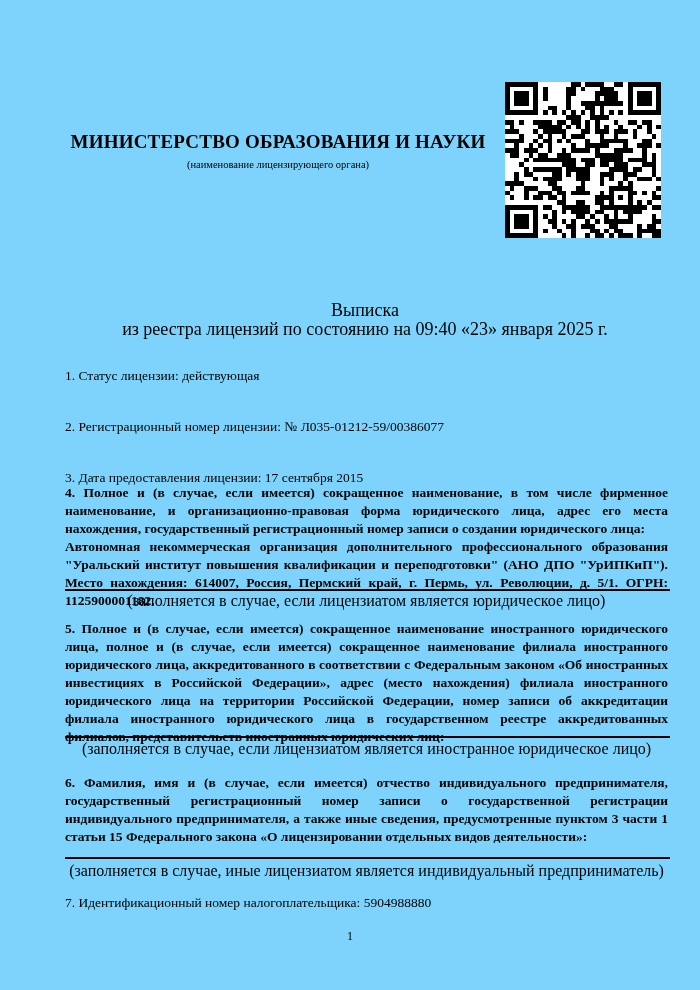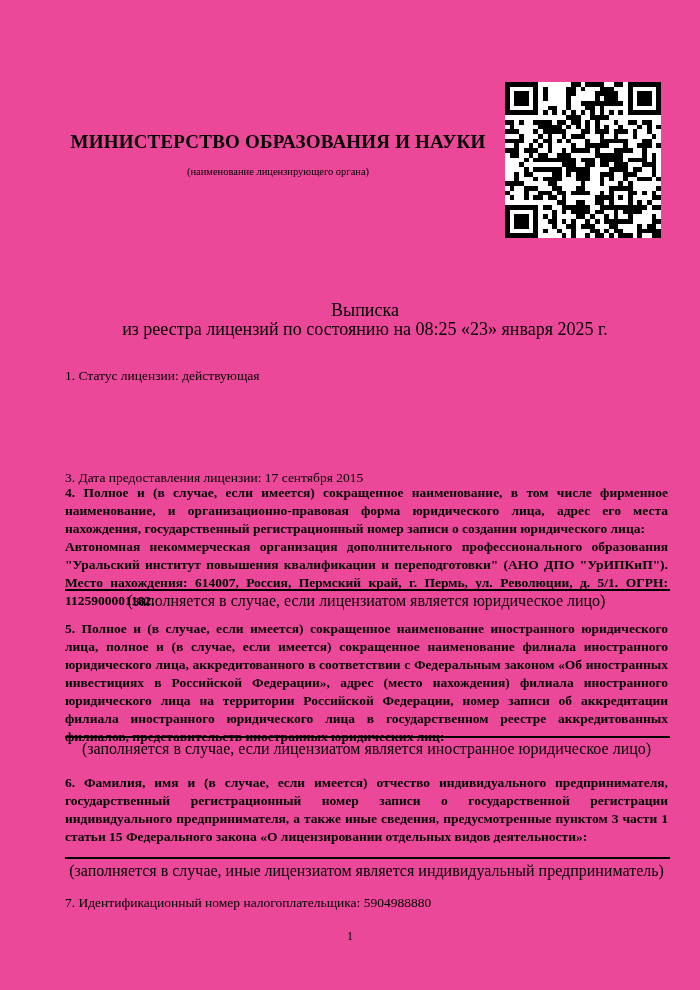--- a/index.html
+++ b/index.html
@@ -5,36 +5,36 @@
   html, body { margin: 0; padding: 0; }
   body {
     width: 700px; height: 990px;
     background: #ffffff;
     font-family: "Liberation Serif", serif;
     color: #000000;
   }
   .page {
     position: relative;
     width: 700px; height: 990px;
-    background: #ec4899;
+    background: #7dd3fc;
     overflow: hidden;
   }
   .abs { position: absolute; }
 
   .header {
     left: 65px; top: 129px; width: 426px;
     text-align: center;
   }
   .h1 {
     font-weight: bold;
     font-size: 19px;
     line-height: 26px;
     letter-spacing: 0.2px;
   }
-  .hcap { font-size: 10.5px; margin-top: 11px; }
+  .hcap { font-size: 10.5px; margin-top: 4px; }
 
   .qr { left: 505px; top: 82px; width: 156px; height: 156px; }
 
   .title {
     left: 65px; top: 301px; width: 600px;
     text-align: center;
     font-size: 18px; line-height: 19px;
   }
 
   .item {
@@ -609,25 +609,26 @@
         <rect x="24" y="32" width="1" height="1" fill="#000"></rect>
         <rect x="25" y="32" width="1" height="1" fill="#000"></rect>
         <rect x="26" y="32" width="1" height="1" fill="#000"></rect>
         <rect x="28" y="32" width="1" height="1" fill="#000"></rect>
         <rect x="31" y="32" width="1" height="1" fill="#000"></rect>
         <rect x="32" y="32" width="1" height="1" fill="#000"></rect>
       </svg></div>
 
   <div class="abs title">
     <div>Выписка</div>
-    <div>из реестра лицензий по состоянию на 08:25 «23» января 2025 г.</div>
+    <div>из реестра лицензий по состоянию на 09:40 «23» января 2025 г.</div>
   </div>
 
   <div class="abs item" style="top:367px">1. Статус лицензии: действующая</div>
 
+  <div class="abs item" style="top:418px">2. Регистрационный номер лицензии: № Л035-01212-59/00386077</div>
 
   <div class="abs item" style="top:469px">3. Дата предоставления лицензии: 17 сентября 2015</div>
 
   <div class="abs item just" style="top:484px">
     <p>4. Полное и (в случае, если имеется) сокращенное наименование, в том числе фирменное наименование, и организационно-правовая форма юридического лица, адрес его места нахождения, государственный регистрационный номер записи о создании юридического лица:</p>
     <p>Автономная некоммерческая организация дополнительного профессионального образования "Уральский институт повышения квалификации и переподготовки" (АНО ДПО "УрИПКиП"). Место нахождения: 614007, Россия, Пермский край, г. Пермь, ул. Революции, д. 5/1. ОГРН: 1125900001182.</p>
   </div>
   <div class="abs rule" style="top:589px"></div>
   <div class="abs cap" style="top:595px">(заполняется в случае, если лицензиатом является юридическое лицо)</div>
 

